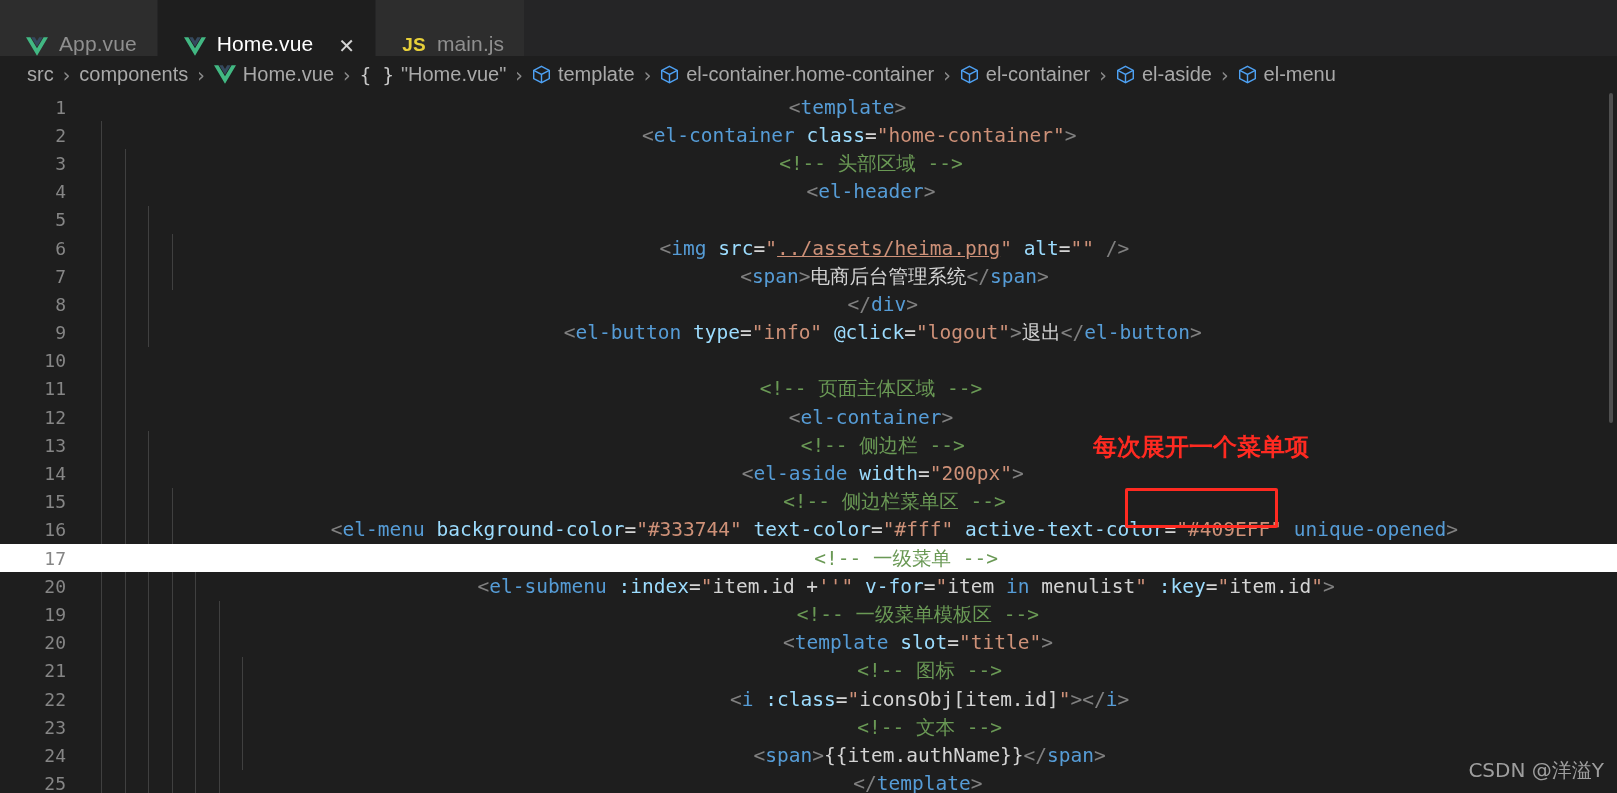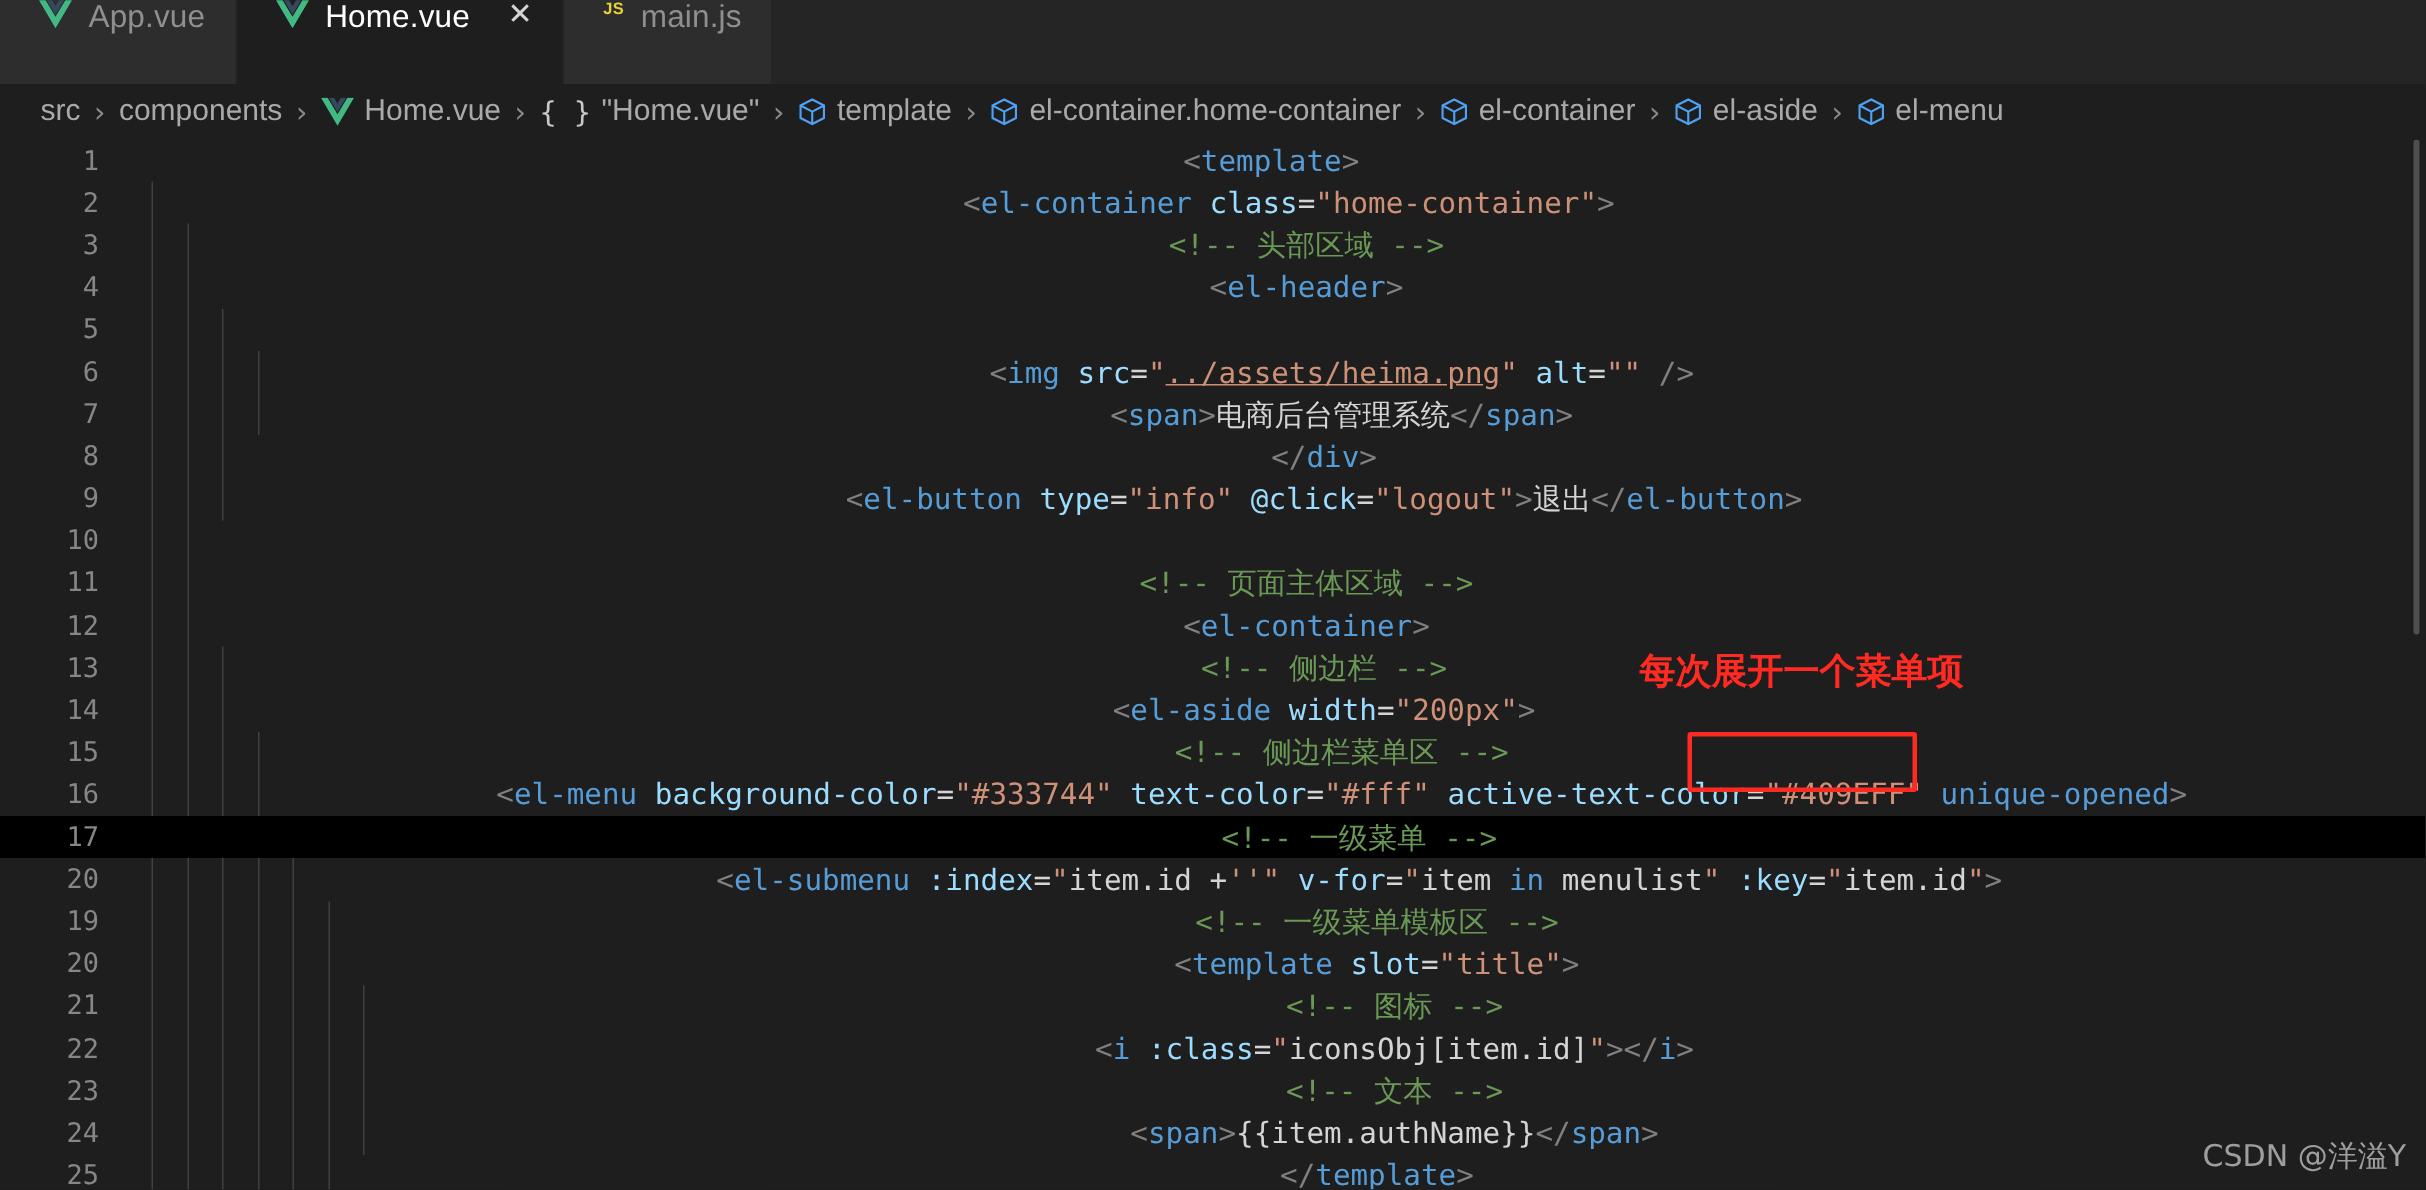--- a/index.html
+++ b/index.html
@@ -13,21 +13,21 @@
   
   .tabbar {
     height: 56px;
     background: #252526;
     display: flex;
     align-items: stretch;
     position: relative;
   }
   .tab {
     display: flex;
-    align-items: flex-start;
+    align-items: flex-end;
     gap: 11px;
     padding: 0 20px 0 26px;
     background: #2d2d2d;
     color: #8f8f8f;
     font-size: 21px;
     letter-spacing: .1px;
     border-right: 1px solid #252526;
     cursor: pointer;
     white-space: nowrap;
   }
@@ -39,21 +39,21 @@
     margin-left: 14px;
     font-size: 20px;
     color: #d4d4d4;
     line-height: 1;
     font-weight: 300;
   }
   .tabbar-filler { flex: 1; background: #252526; }
 
   .vue-ico { width: 22px; height: 19px; display:block; }
   .js-ico {
-    color: #e7d03a; font-weight: bold; font-size: 11px;
+    color: #e7d03a; font-weight: bold; font-size: 19px;
     font-family: "Liberation Sans", sans-serif; letter-spacing: .3px;
   }
 
   
   .breadcrumb {
     height: 37px;
     background: #1e1e1e;
     display: flex;
     align-items: center;
     padding-left: 27px;
@@ -77,21 +77,21 @@
     height: 700px;
     background: #1e1e1e;
     overflow: hidden;
   }
   .code-row {
     display: flex;
     height: 28.2px;
     align-items: center;
     position: relative;
   }
-  .code-row.current { background: #000000; }
+  .code-row.current { background: #ffffff; }
   .gutter {
     width: 78px;
     flex: 0 0 78px;
     text-align: right;
     padding-right: 12px;
     color: #868686;
     font-family: "DejaVu Sans Mono", monospace;
     font-size: 18px;
     user-select: none;
   }

